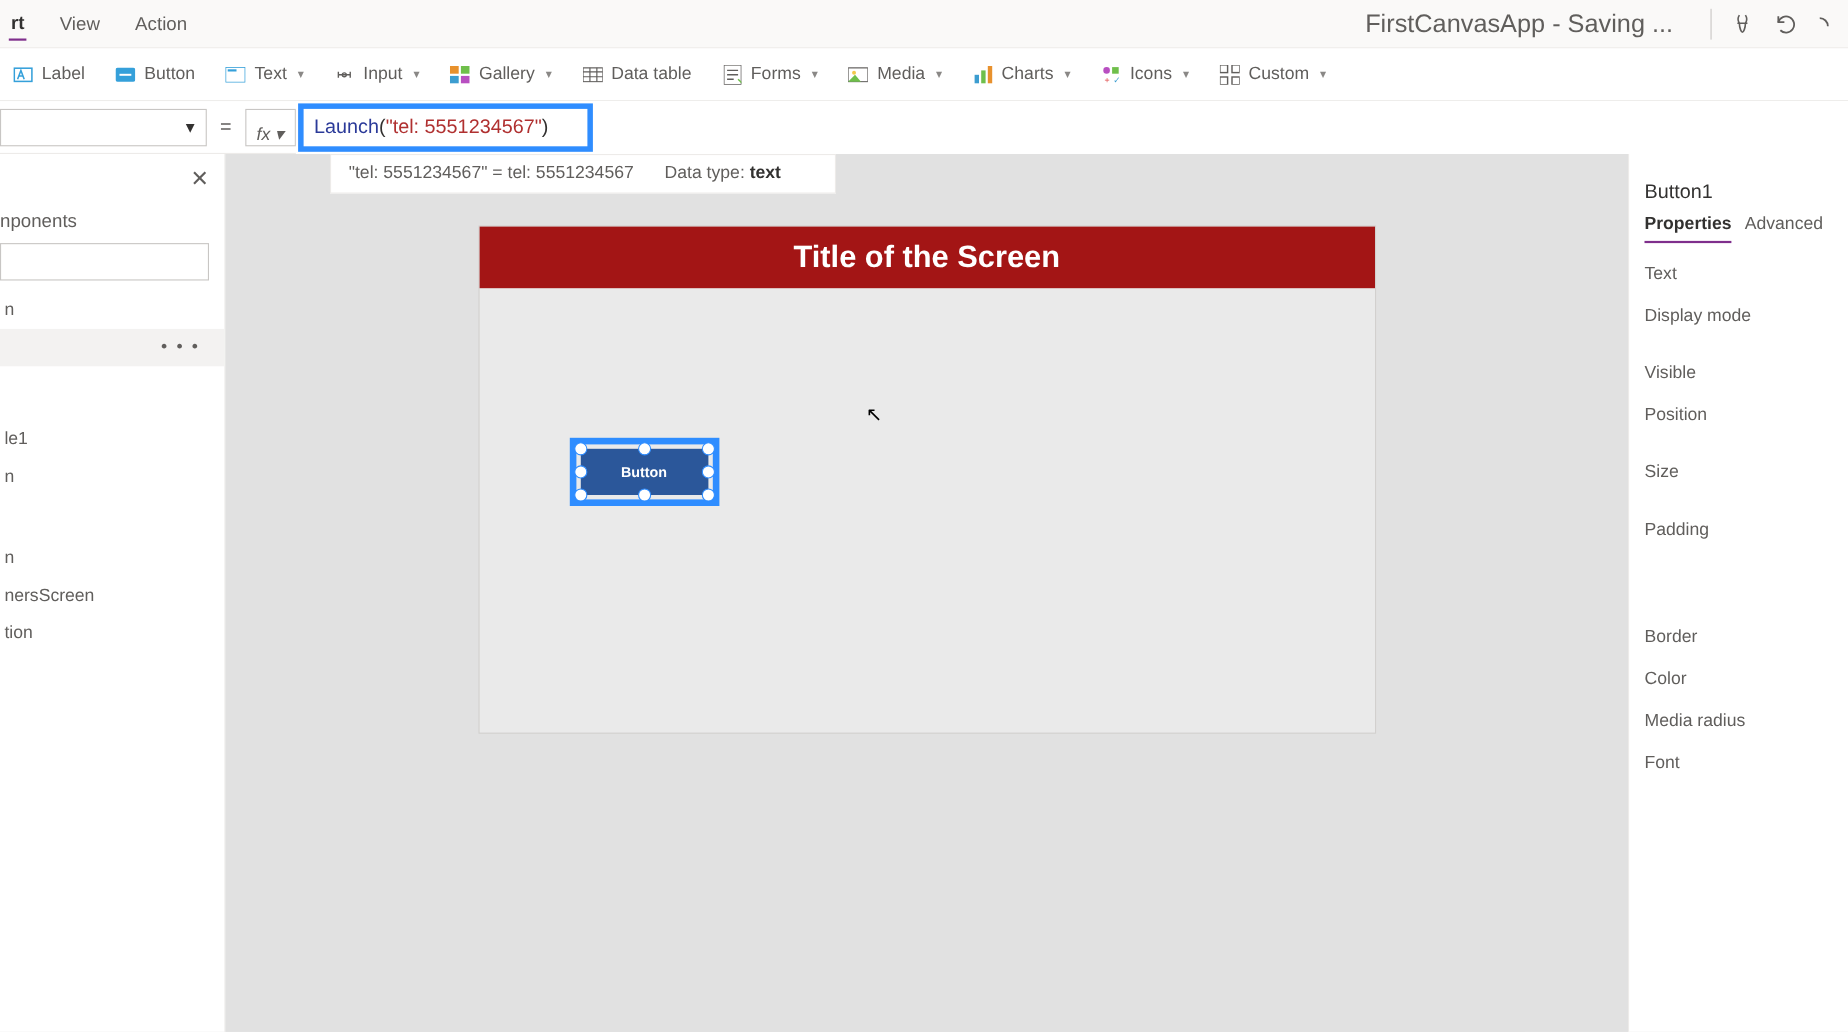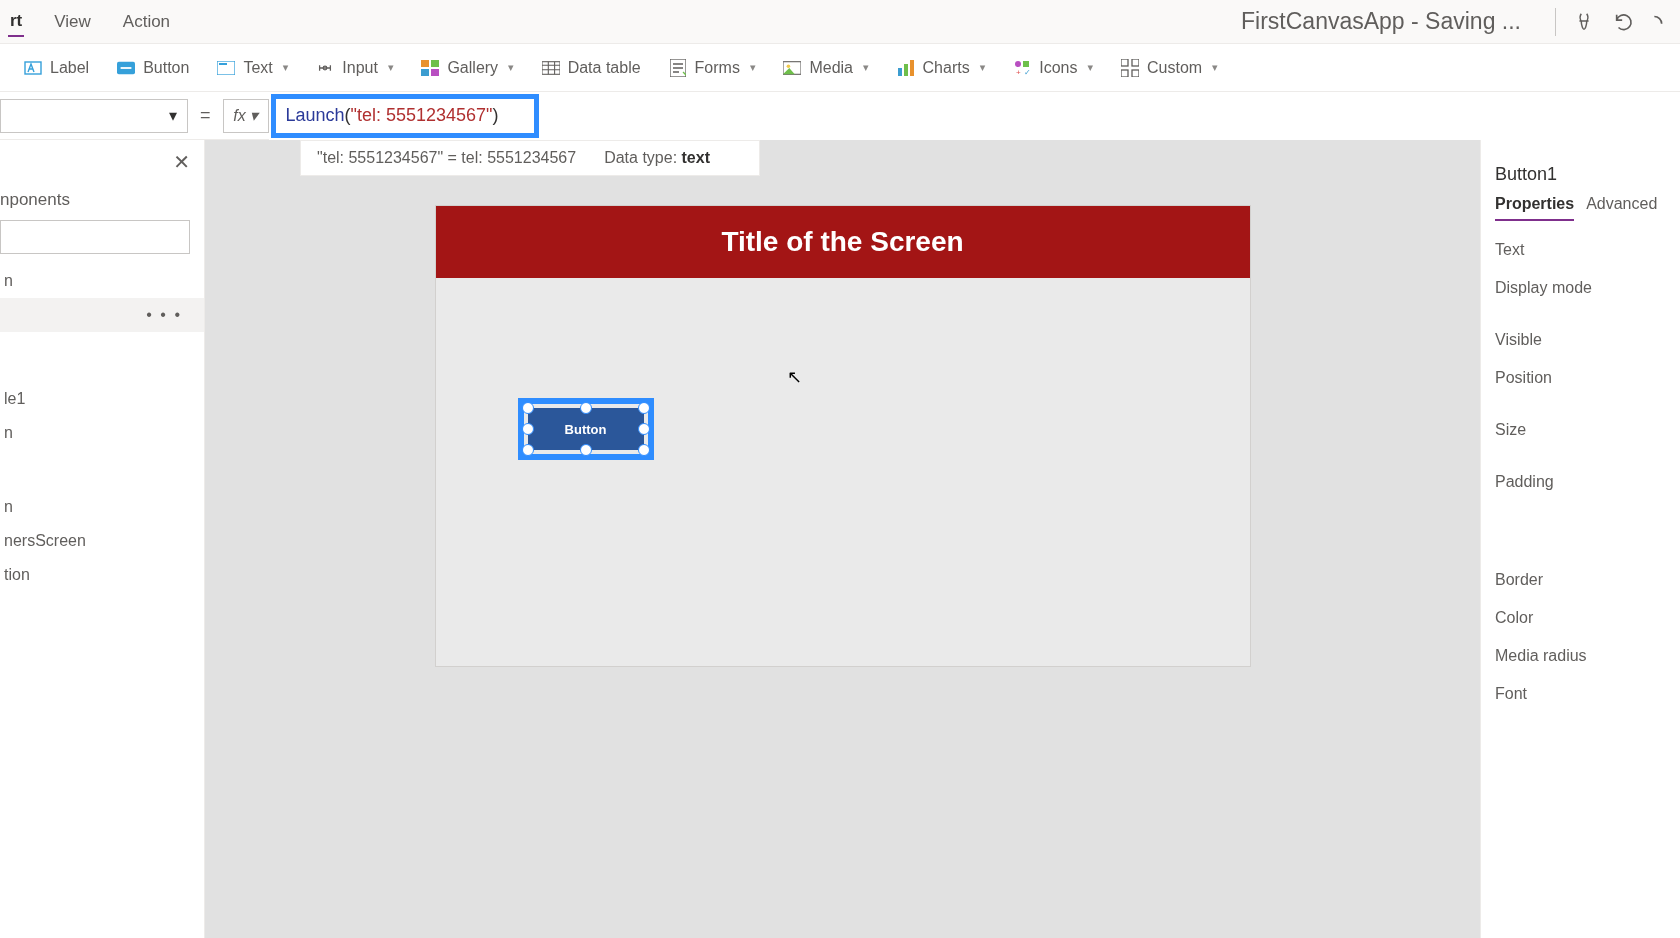--- a/index.html
+++ b/index.html
@@ -23,21 +23,21 @@
   .menubar .app-title { color: #605e5c; font-size: 23px; margin-right: 20px; }
   .menubar .divider { width: 1px; height: 28px; background: #c8c6c4; margin: 0 14px; }
   .menubar .icon-btn { width: 28px; height: 28px; display:flex; align-items:center; justify-content:center; color:#605e5c; cursor:pointer; }
 
   
   .ribbon {
     height: 48px;
     display: flex;
     align-items: center;
     gap: 28px;
-    padding: 0 24px;
+    padding: 0 12px;
     background: #ffffff;
     border-bottom: 1px solid #edebe9;
     font-size: 16px;
     color: #605e5c;
   }
   .ribbon .ritem { display: flex; align-items: center; gap: 8px; cursor: pointer; }
   .ribbon .ricon { width: 18px; height: 18px; display:inline-flex; align-items:center; justify-content:center; }
   .ribbon .chev { font-size: 11px; color:#8a8886; margin-left:2px; }
 
   
@@ -55,21 +55,21 @@
     display:flex; align-items:center; justify-content:flex-end;
     padding-right:10px;
     background:#fff;
     cursor:pointer;
   }
   .eq { margin: 0 12px; font-size: 18px; color:#605e5c; }
   .fx-box {
     width: 46px; height: 34px;
     border: 1px solid #c8c6c4;
     border-right: 1px solid #c8c6c4;
-    display:flex; align-items:center; justify-content:center;
+    display:flex; align-items:flex-end; justify-content:center;
     font-style: italic; font-family: "Times New Roman", serif;
     color:#605e5c; background:#fff; cursor:pointer;
     gap:4px;
   }
   .formula-outer {
     flex:1; height:48px; display:flex; align-items:center;
     background:#fff;
   }
   .formula-highlight {
     border: 5px solid #2f8dff;
@@ -154,21 +154,21 @@
     padding-top: 66px;
   }
   .canvas {
     width: 814px;
     height: 460px;
     background: #eaeaea;
     position: relative;
     box-shadow: 0 0 0 1px #d2d0ce;
   }
   .canvas .titlebar {
-    height: 72px;
+    height: 56px;
     background: #a31515;
     color: #ffffff;
     display:flex; align-items:center; justify-content:center;
     font-size: 28px;
     font-weight: 700;
   }
   .sel-button-wrap {
     position:absolute;
     left: 82px;
     top: 192px;

